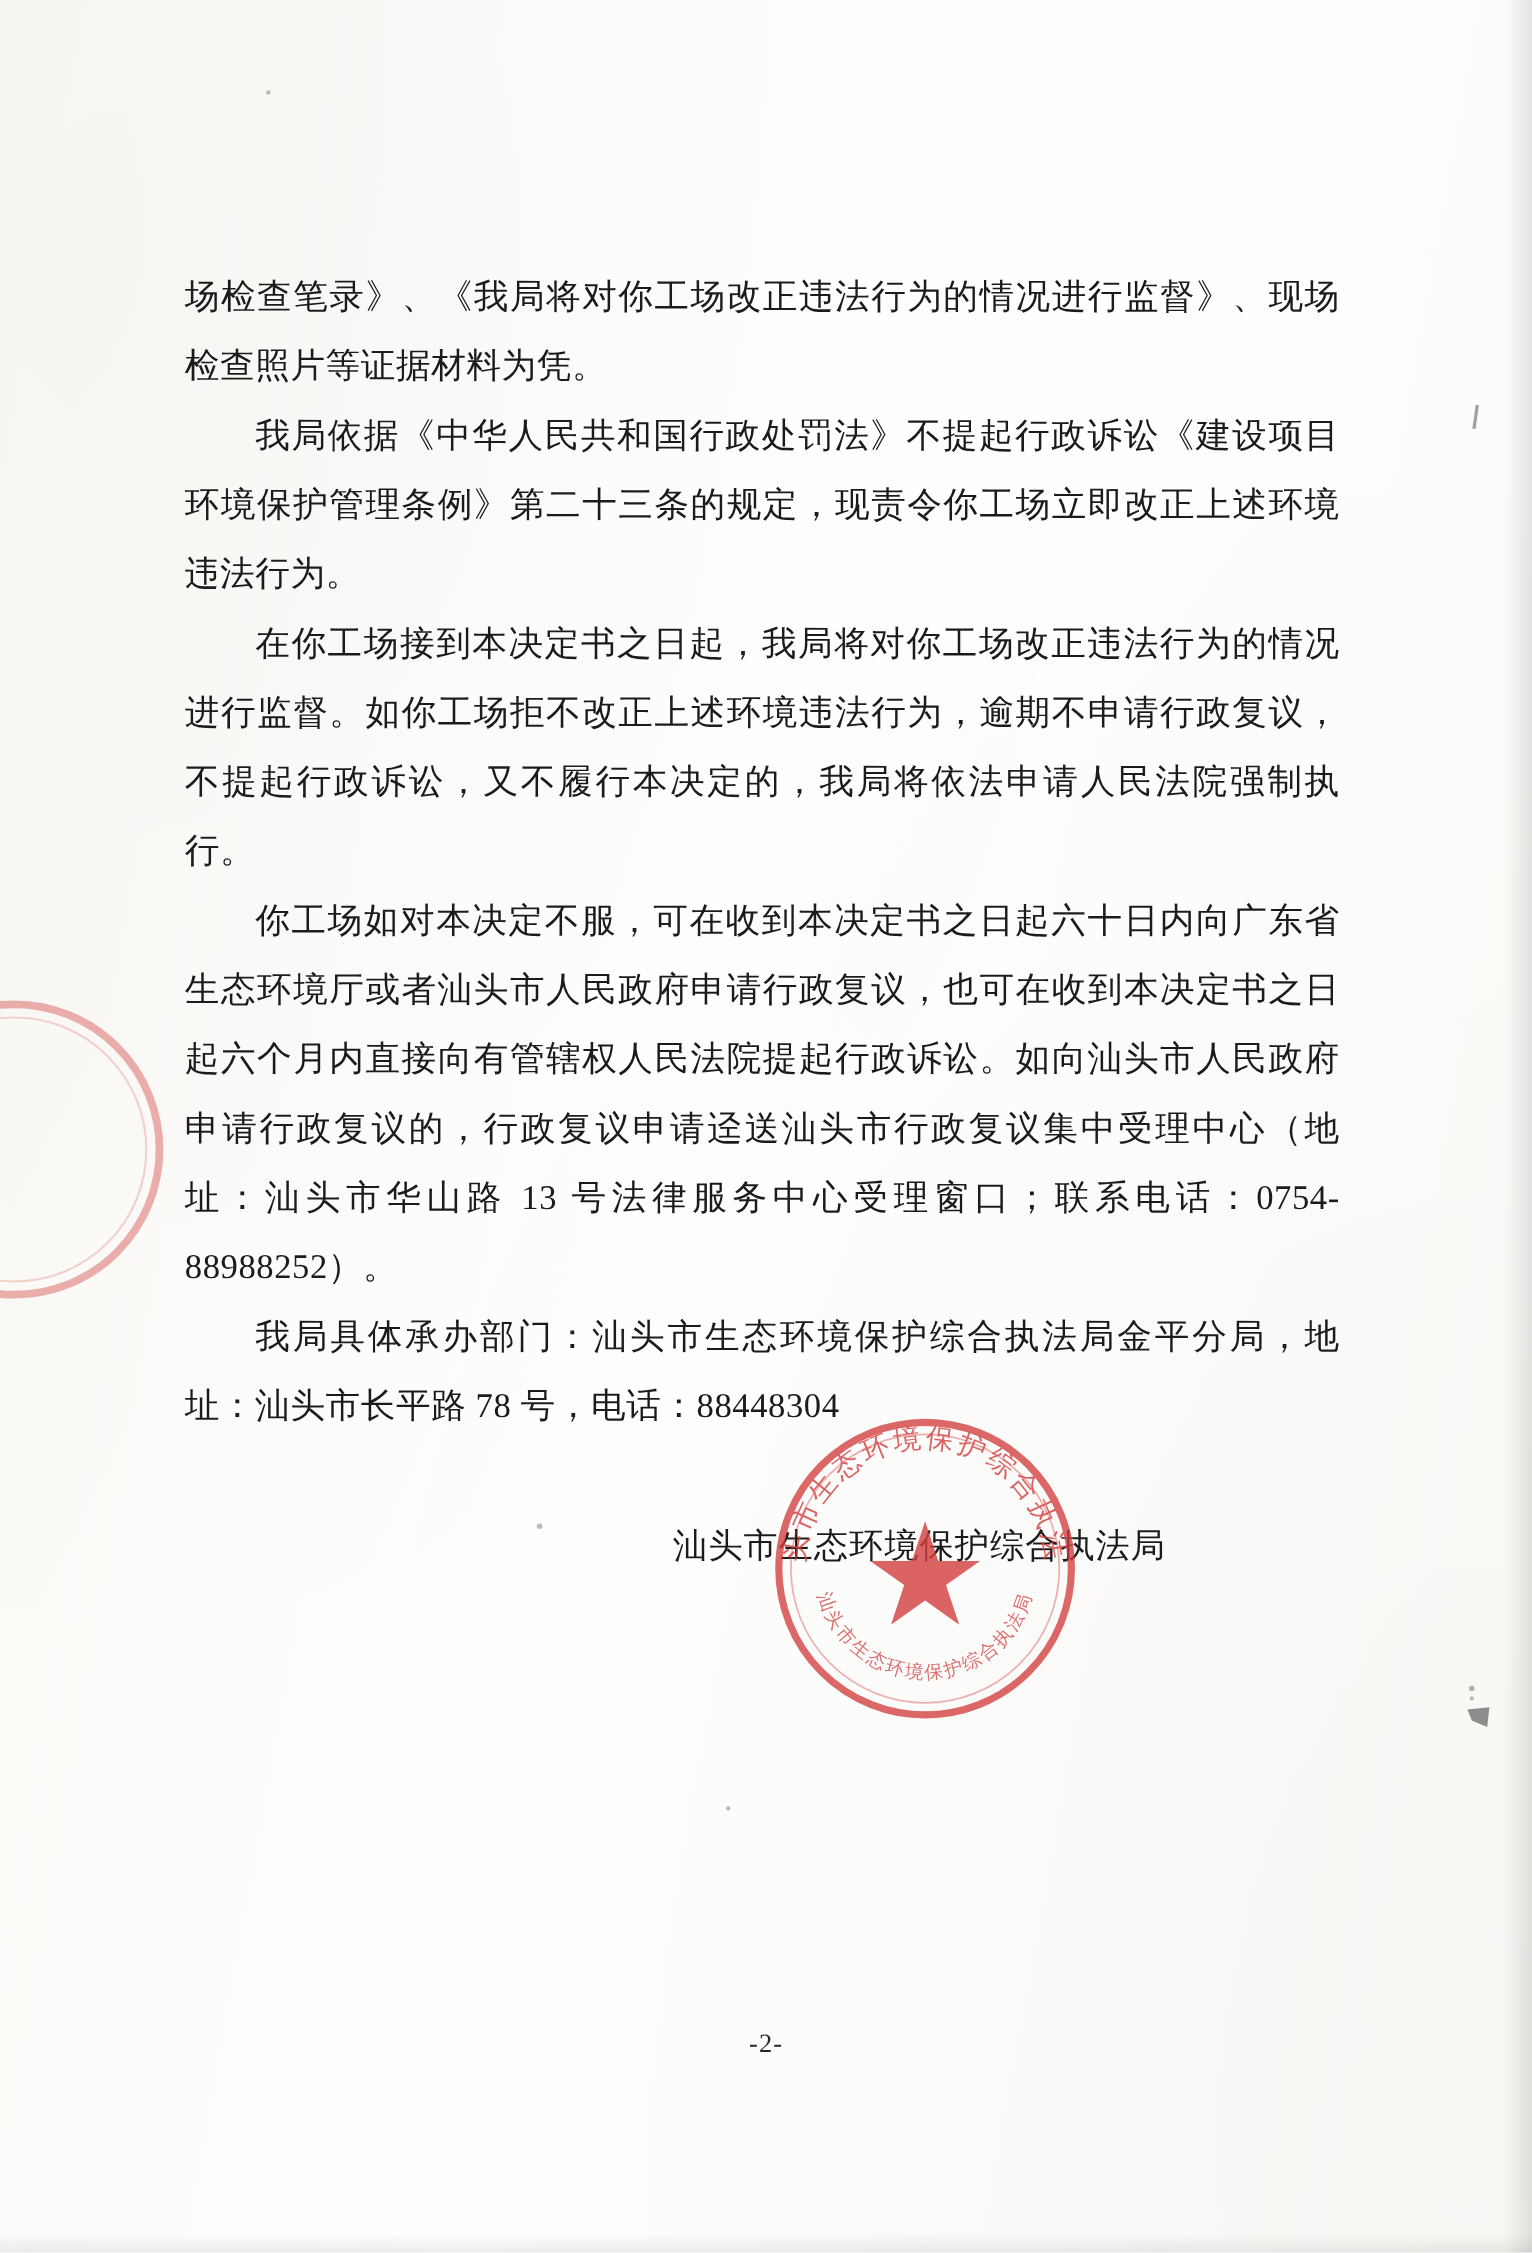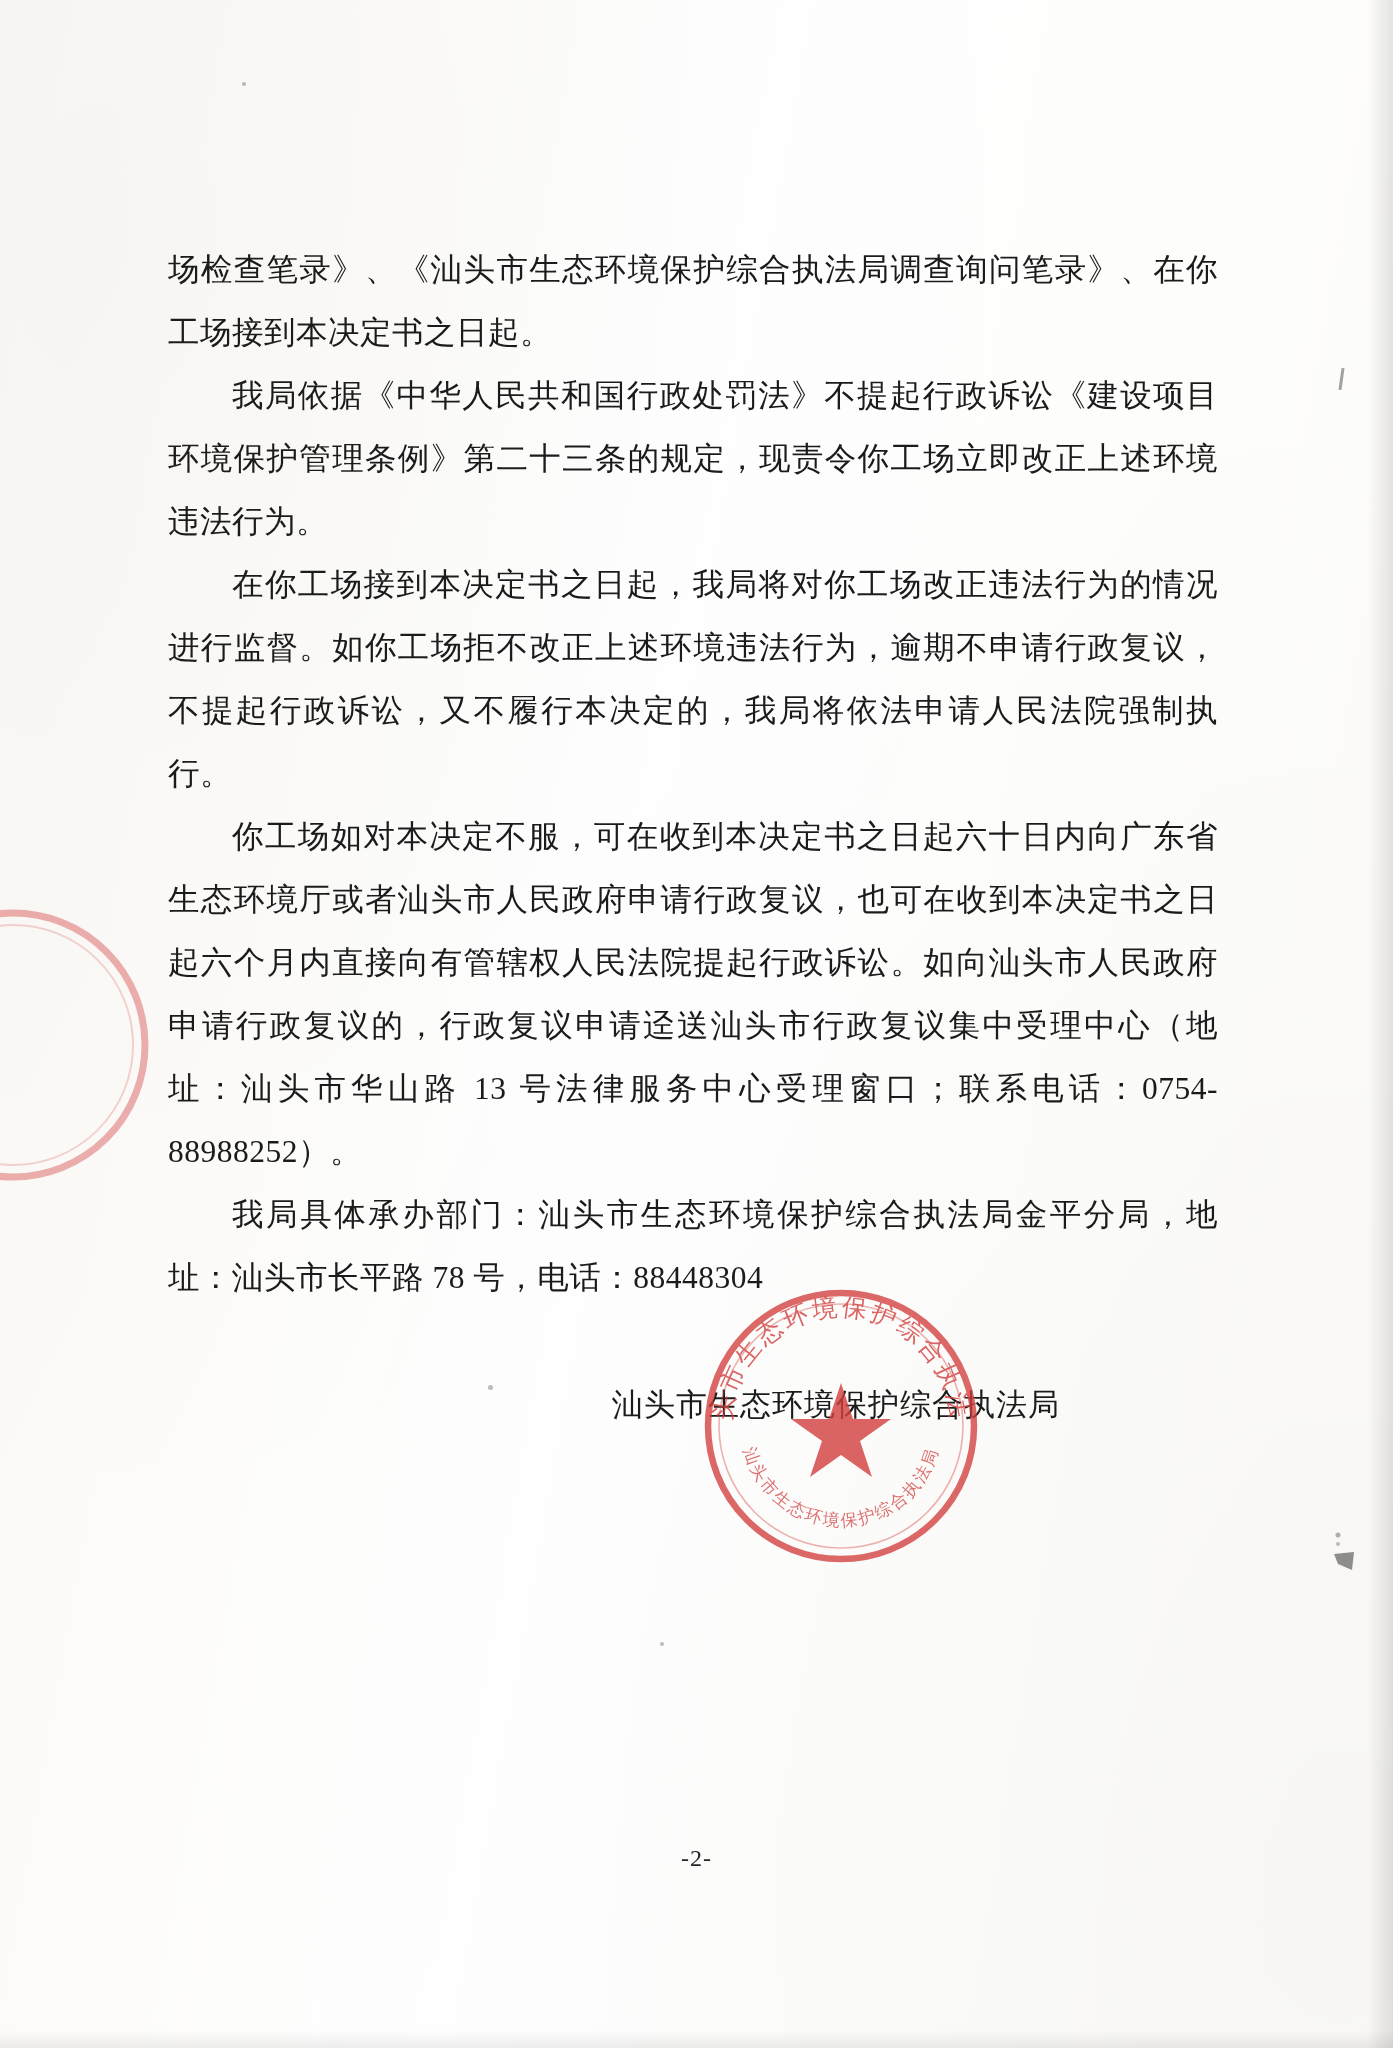--- a/index.html
+++ b/index.html
@@ -133,21 +133,21 @@
 
 <div class="page">
   <div class="paper-tex"></div>
 
   <svg class="seal-left-partial" viewBox="0 0 290 290">
     <circle cx="145" cy="145" r="132" fill="none" stroke="#d2403f" stroke-width="7" opacity="0.75"></circle>
     <circle cx="145" cy="145" r="120" fill="none" stroke="#d2403f" stroke-width="2" opacity="0.4"></circle>
   </svg>
 
   <div class="body-text">
-    <p class="para indent" style="text-indent:0">场检查笔录》、《汕头市生态环境保护综合执法局调查询问笔录》、在你工场接到本决定书之日起。</p>
+    <p class="para indent" style="text-indent:0">场检查笔录》、《我局将对你工场改正违法行为的情况进行监督》、现场检查照片等证据材料为凭。</p>
     <p class="para indent">我局依据《中华人民共和国行政处罚法》不提起行政诉讼《建设项目环境保护管理条例》第二十三条的规定，现责令你工场立即改正上述环境违法行为。</p>
     <p class="para indent">在你工场接到本决定书之日起，我局将对你工场改正违法行为的情况进行监督。如你工场拒不改正上述环境违法行为，逾期不申请行政复议，不提起行政诉讼，又不履行本决定的，我局将依法申请人民法院强制执行。</p>
     <p class="para indent">你工场如对本决定不服，可在收到本决定书之日起六十日内向广东省生态环境厅或者汕头市人民政府申请行政复议，也可在收到本决定书之日起六个月内直接向有管辖权人民法院提起行政诉讼。如向汕头市人民政府申请行政复议的，行政复议申请迳送汕头市行政复议集中受理中心（地址：汕头市华山路 13 号法律服务中心受理窗口；联系电话：0754-88988252）。</p>
     <p class="para indent">我局具体承办部门：汕头市生态环境保护综合执法局金平分局，地址：汕头市长平路 78 号，电话：88448304</p>
   </div>
 
   <div class="signature">
     <div>汕头市生态环境保护综合执法局</div>
   </div>
 

